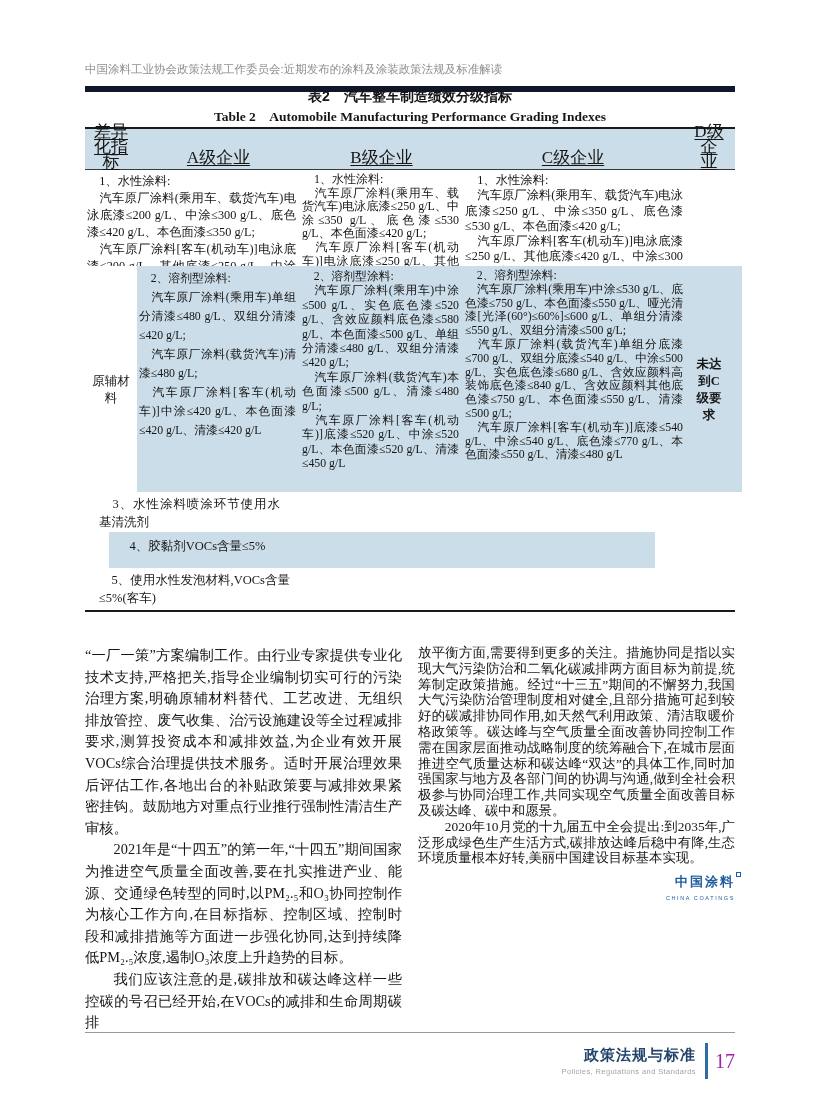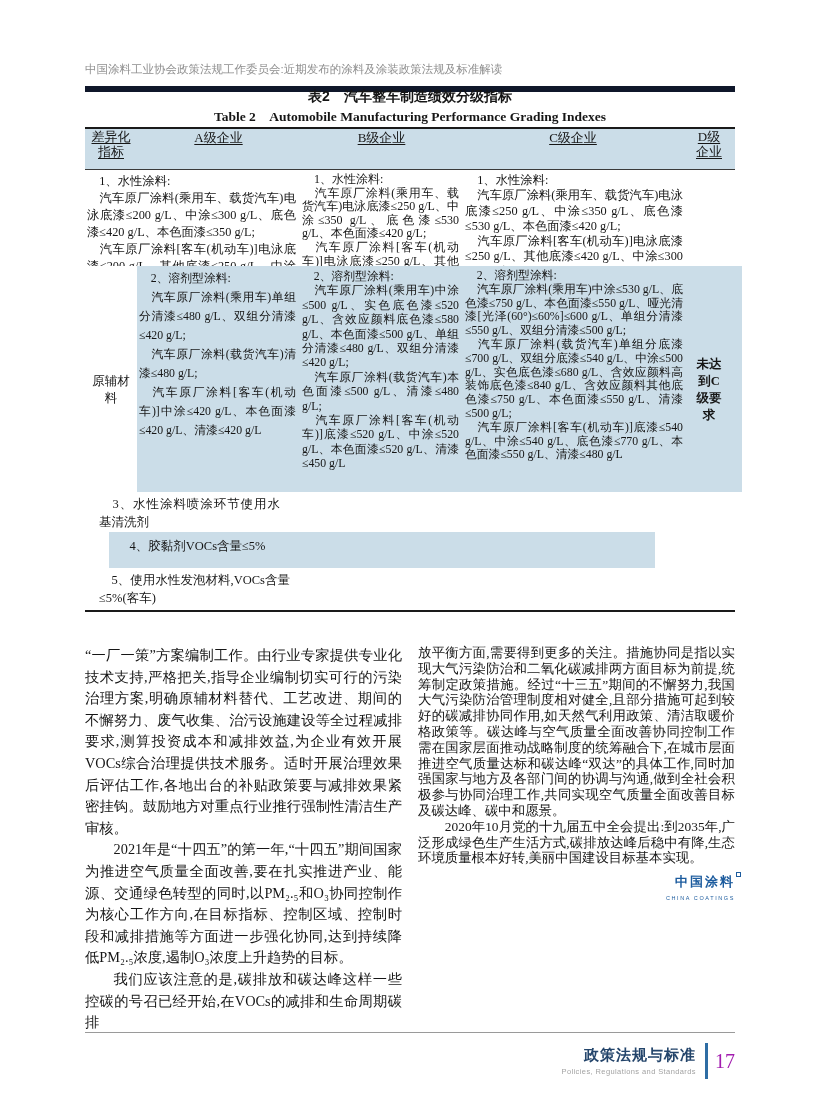--- a/index.html
+++ b/index.html
@@ -24,23 +24,23 @@
   }
   .caption-en {
     position:absolute; top:108px; left:85px; width:650px; text-align:center;
     font-size:13.5px; font-weight:bold;
     font-family:"Liberation Serif","DejaVu Serif",serif;
   }
   
   .grading-table { position:absolute; top:127px; left:85px; width:650px;
     border-top:2px solid #1a1a1a; border-bottom:2px solid #1a1a1a; }
   .thead {
-    display:flex; align-items:flex-start; height:40px;
+    display:flex; align-items:flex-end; height:40px;
     background:#cbdde8; border-bottom:1px solid #3a3a3a;
-    font-size:13px; text-align:center;
+    font-size:17px; text-align:center;
   }
   .thead .hc { text-decoration:underline; text-underline-offset:2px; }
   .hc0 { width:52px; } .hc0 .inner { width:44px; margin:0 auto; line-height:15px; }
   .hc1 { width:163px; } .hc2 { width:163px; } .hc3 { width:220px; }
   .hc4 { width:52px; } .hc4 .inner { width:32px; margin:0 auto; line-height:15px; }
   .tbody { position:relative; }
   .side-label {
     position:absolute; top:0; bottom:0; width:52px;
     display:flex; align-items:center; justify-content:center;
     font-size:12.5px; text-align:center; line-height:17px;
@@ -159,21 +159,21 @@
       </div>
 
       <div class="row row5">
         <div class="cell">　5、使用水性发泡材料,VOCs含量≤5%(客车)</div>
       </div>
     </div>
   </div>
 
   <div class="body-text">
     <div class="col-l">
-      <p>“一厂一策”方案编制工作。由行业专家提供专业化技术支持,严格把关,指导企业编制切实可行的污染治理方案,明确原辅材料替代、工艺改进、期间的不懈努力、废气收集、治污设施建设等全过程减排要求,测算投资成本和减排效益,为企业有效开展VOCs综合治理提供技术服务。适时开展治理效果后评估工作,各地出台的补贴政策要与减排效果紧密挂钩。鼓励地方对重点行业推行强制性清洁生产审核。</p>
+      <p>“一厂一策”方案编制工作。由行业专家提供专业化技术支持,严格把关,指导企业编制切实可行的污染治理方案,明确原辅材料替代、工艺改进、无组织排放管控、废气收集、治污设施建设等全过程减排要求,测算投资成本和减排效益,为企业有效开展VOCs综合治理提供技术服务。适时开展治理效果后评估工作,各地出台的补贴政策要与减排效果紧密挂钩。鼓励地方对重点行业推行强制性清洁生产审核。</p>
       <p class="p-indent">2021年是“十四五”的第一年,“十四五”期间国家为推进空气质量全面改善,要在扎实推进产业、能源、交通绿色转型的同时,以PM₂.₅和O₃协同控制作为核心工作方向,在目标指标、控制区域、控制时段和减排措施等方面进一步强化协同,达到持续降低PM₂.₅浓度,遏制O₃浓度上升趋势的目标。</p>
       <p class="p-indent">我们应该注意的是,碳排放和碳达峰这样一些控碳的号召已经开始,在VOCs的减排和生命周期碳排</p>
     </div>
     <div class="col-r">
       <p>放平衡方面,需要得到更多的关注。措施协同是指以实现大气污染防治和二氧化碳减排两方面目标为前提,统筹制定政策措施。经过“十三五”期间的不懈努力,我国大气污染防治管理制度相对健全,且部分措施可起到较好的碳减排协同作用,如天然气利用政策、清洁取暖价格政策等。碳达峰与空气质量全面改善协同控制工作需在国家层面推动战略制度的统筹融合下,在城市层面推进空气质量达标和碳达峰“双达”的具体工作,同时加强国家与地方及各部门间的协调与沟通,做到全社会积极参与协同治理工作,共同实现空气质量全面改善目标及碳达峰、碳中和愿景。</p>
       <p class="p-indent">2020年10月党的十九届五中全会提出:到2035年,广泛形成绿色生产生活方式,碳排放达峰后稳中有降,生态环境质量根本好转,美丽中国建设目标基本实现。</p>
       <div class="logo-block">
         <div class="logo-cn">中国涂料</div>
         <div class="logo-en">CHINA COATINGS</div>
       </div>

